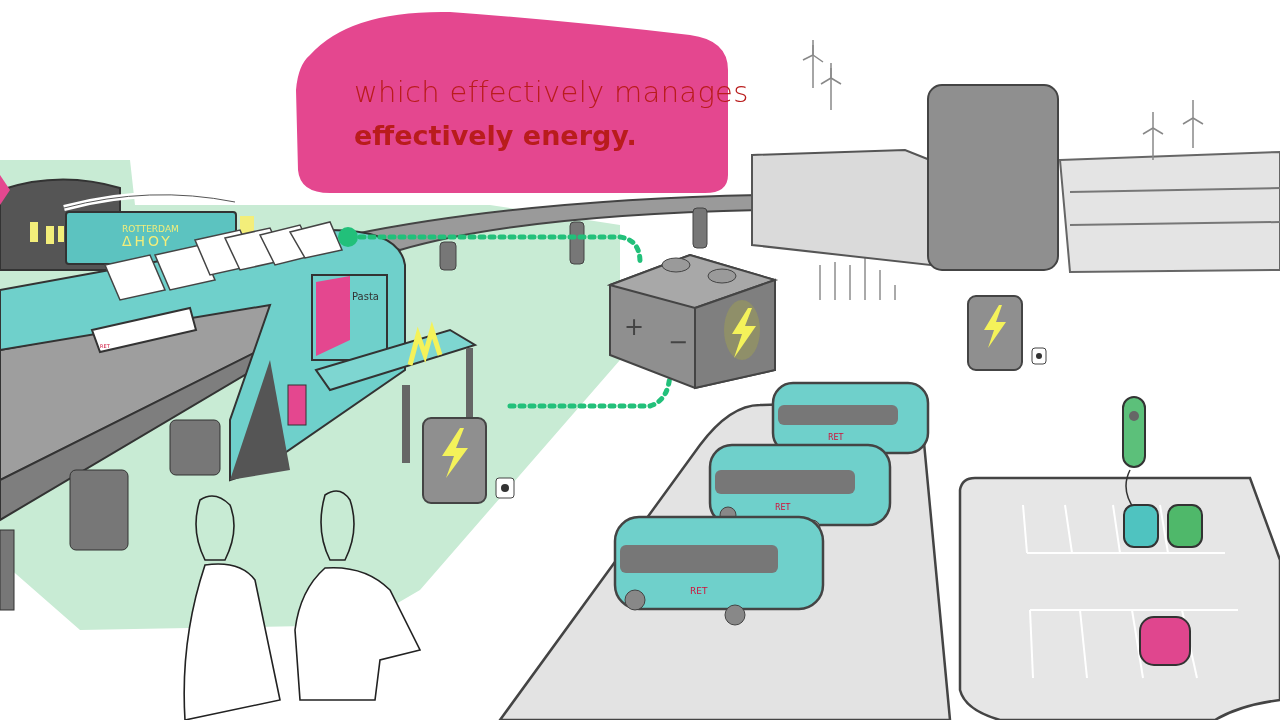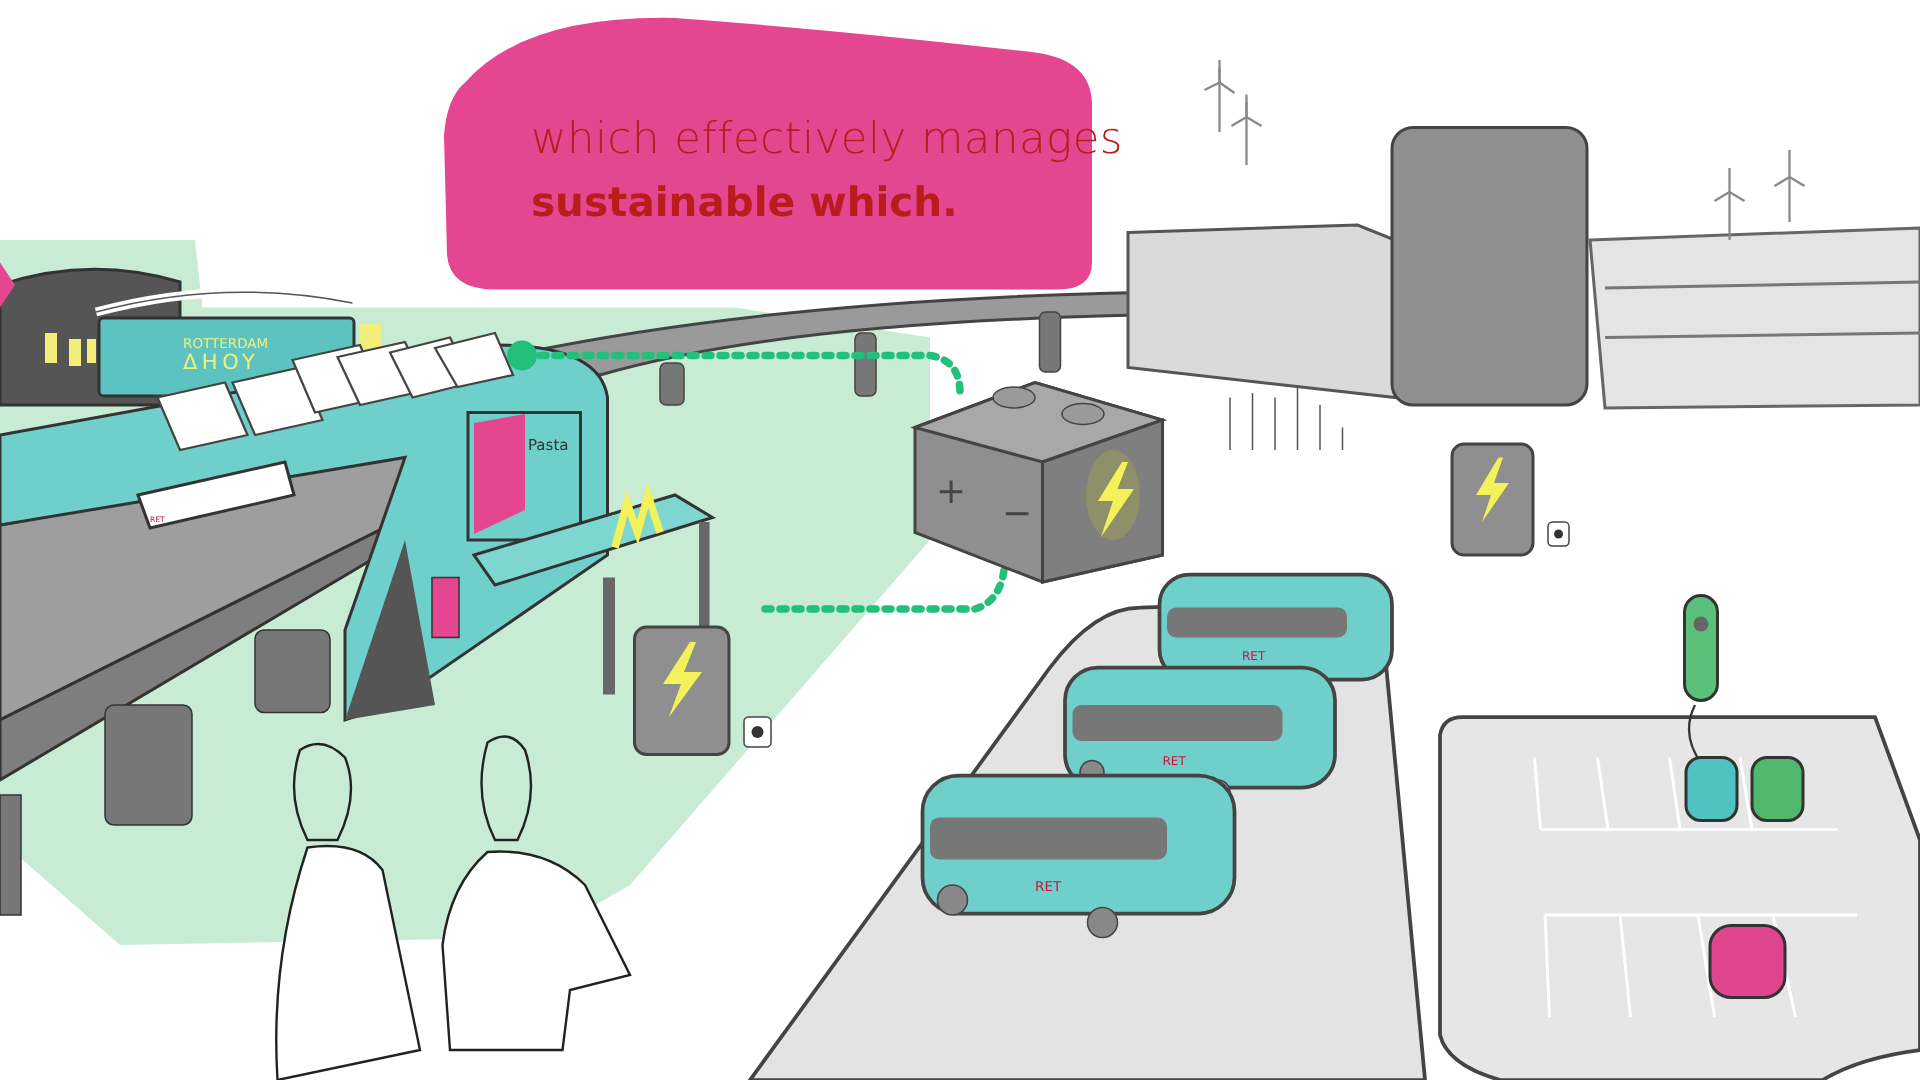--- a/index.html
+++ b/index.html
@@ -171,14 +171,14 @@
     <path d="M325 495 Q340 485 350 500 Q360 530 345 560 L330 560 Q315 530 325 495 Z" fill="#C8EBD4"></path>
     <path d="M325 568 Q365 565 390 590 L420 650 L380 660 L375 700 L300 700 L295 630 Q300 590 325 568 Z" fill="#fff"></path>
   </g>
   <g fill="none" stroke="#555" stroke-width="1">
     <path d="M820 265 L820 300 M835 262 L835 300 M850 265 L850 300 M865 258 L865 300 M880 270 L880 300 M895 285 L895 300"></path>
   </g>
 </svg>
 
 <div class="caption">
   <div class="l1">which effectively manages</div>
-  <div class="l2">sustainable which.</div>
+  <div class="l2">effectively energy.</div>
 </div>
 
 </body></html>

